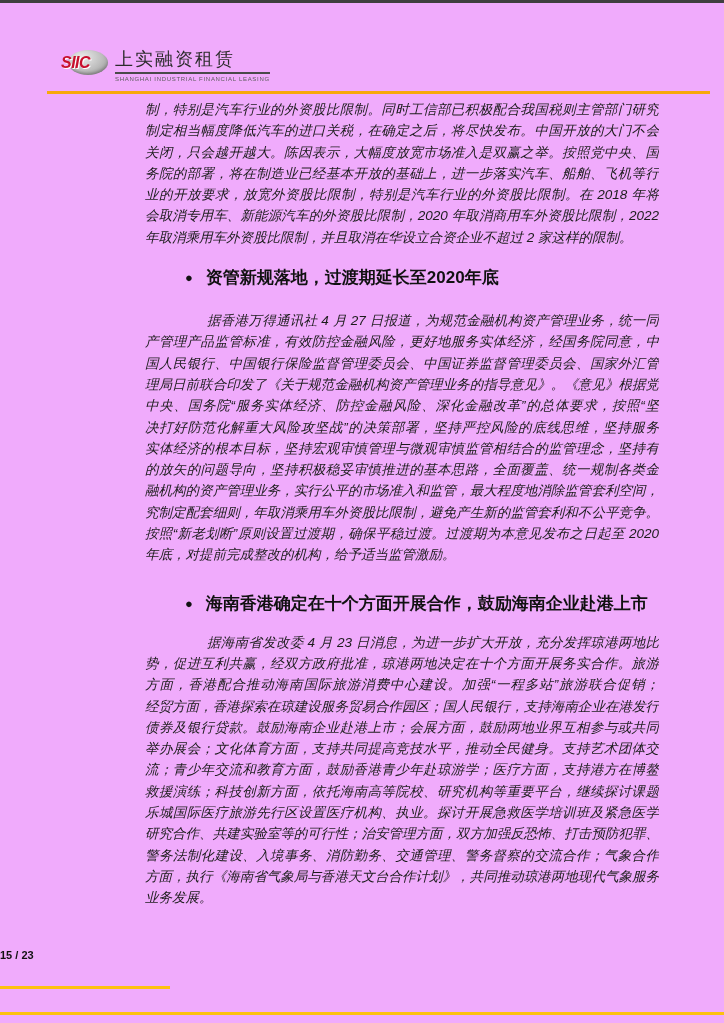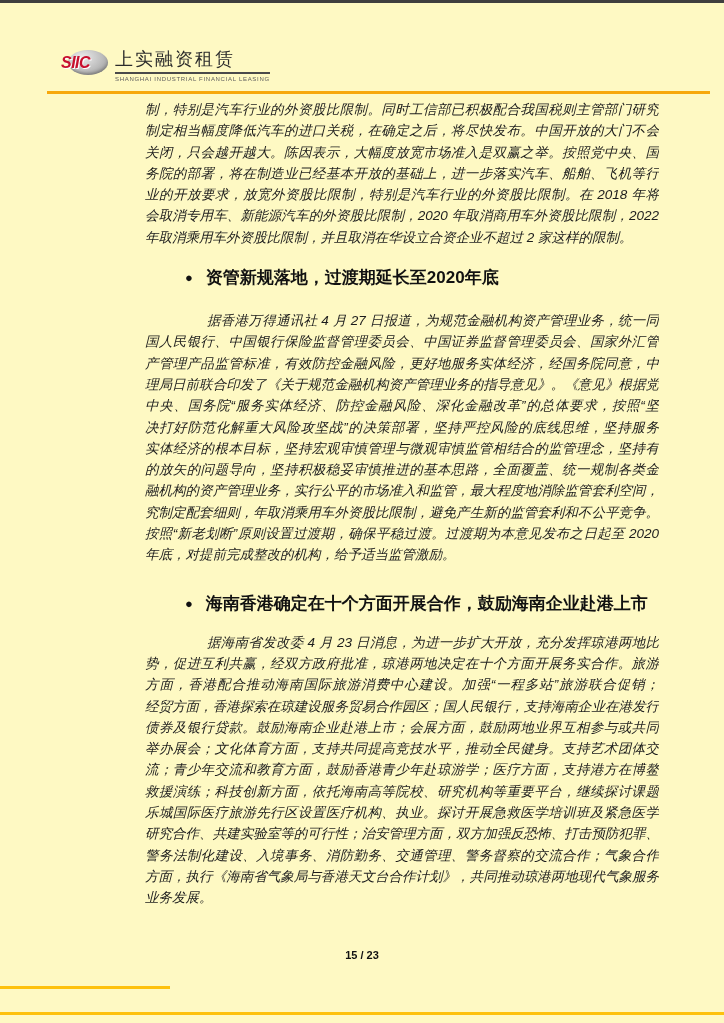--- a/index.html
+++ b/index.html
@@ -1,17 +1,17 @@
 <!DOCTYPE html>
 <html style="--accent: #F7A80B; --footeryellow: #FDC10E; --logored: #C8102E; --topbar: #3F3F3F;"><head>
 <meta charset="utf-8">
 <style>
   html,body { margin:0; padding:0; background:#ffffff; }
   .page {
-    position:relative; width:724px; height:1023px; background:#fef9c3;
+    position:relative; width:724px; height:1023px; background:#f0abfc;
     font-family:"Liberation Sans","DejaVu Sans",sans-serif; overflow:hidden;
   }
   .top-bar { position:absolute; top:0; left:0; width:724px; height:3px; background:var(--topbar,#3f3f3f); }
 
   
   .logo { position:absolute; top:49px; left:68px; display:flex; align-items:flex-start; }
   .globe {
     position:relative; width:40px; height:25px; margin-top:1px; border-radius:50%;
     background:radial-gradient(ellipse at 35% 30%, #ececec 0%, #bdbdbd 55%, #8a8a8a 100%);
     box-shadow:inset 0 -2px 3px rgba(0,0,0,.25);
@@ -43,21 +43,21 @@
   }
   .bullet { font-size:13px; margin-right:13px; flex:0 0 auto; }
   #content > :nth-child(1) { margin-top:0; }
   #content > :nth-child(2) { margin-top:18px; }
   #content > :nth-child(3) { margin-top:20px; }
   #content > :nth-child(4) { margin-top:26px; }
   #content > :nth-child(5) { margin-top:16px; }
 
   
   .page-number {
-    position:absolute; top:949px; left:0; width:724px; text-align:center;
+    position:absolute; top:949px; left:0; width:724px; 
     font-size:11px; font-weight:bold; color:#111;
   }
   .footer-line { position:absolute; height:3px; background:var(--footeryellow,#ffc50d); }
   .footer-line.short { top:986px; left:0; width:170px; }
   .footer-line.long { top:1012px; left:0; width:724px; }
 </style>
 </head>
 <body>
 
 <div class="page">
@@ -83,22 +83,22 @@
         <div class="line">业的开放要求，放宽外资股比限制，特别是汽车行业的外资股比限制。在 2018 年将</div>
         <div class="line">会取消专用车、新能源汽车的外资股比限制，2020 年取消商用车外资股比限制，2022</div>
         <div class="line last">年取消乘用车外资股比限制，并且取消在华设立合资企业不超过 2 家这样的限制。</div>
       </div>
       <div class="heading">
         <span class="bullet">●</span>
         <span class="heading-text">资管新规落地，过渡期延长至2020年底</span>
       </div>
       <div class="para">
         <div class="line indent">据香港万得通讯社 4 月 27 日报道，为规范金融机构资产管理业务，统一同类资</div>
+        <div class="line">产管理产品监管标准，有效防控金融风险，更好地服务实体经济，经国务院同意，中</div>
         <div class="line">国人民银行、中国银行保险监督管理委员会、中国证券监督管理委员会、国家外汇管</div>
-        <div class="line">产管理产品监管标准，有效防控金融风险，更好地服务实体经济，经国务院同意，中</div>
         <div class="line">理局日前联合印发了《关于规范金融机构资产管理业务的指导意见》。《意见》根据党</div>
         <div class="line">中央、国务院“服务实体经济、防控金融风险、深化金融改革”的总体要求，按照“坚</div>
         <div class="line">决打好防范化解重大风险攻坚战”的决策部署，坚持严控风险的底线思维，坚持服务</div>
         <div class="line">实体经济的根本目标，坚持宏观审慎管理与微观审慎监管相结合的监管理念，坚持有</div>
         <div class="line">的放矢的问题导向，坚持积极稳妥审慎推进的基本思路，全面覆盖、统一规制各类金</div>
         <div class="line">融机构的资产管理业务，实行公平的市场准入和监管，最大程度地消除监管套利空间，</div>
         <div class="line">究制定配套细则，年取消乘用车外资股比限制，避免产生新的监管套利和不公平竞争。</div>
         <div class="line">按照“新老划断”原则设置过渡期，确保平稳过渡。过渡期为本意见发布之日起至 2020</div>
         <div class="line last">年底，对提前完成整改的机构，给予适当监管激励。</div>
       </div>

